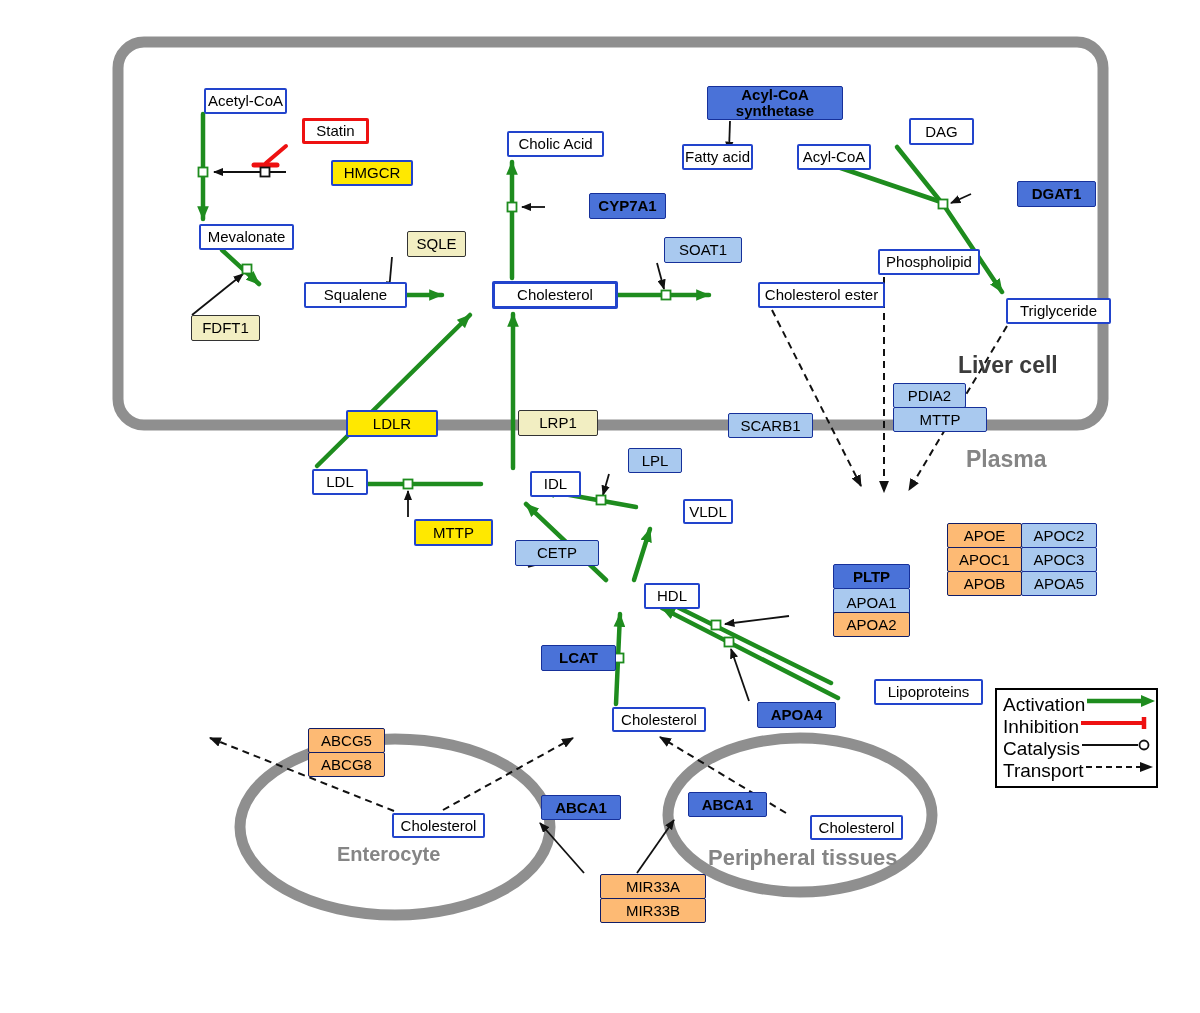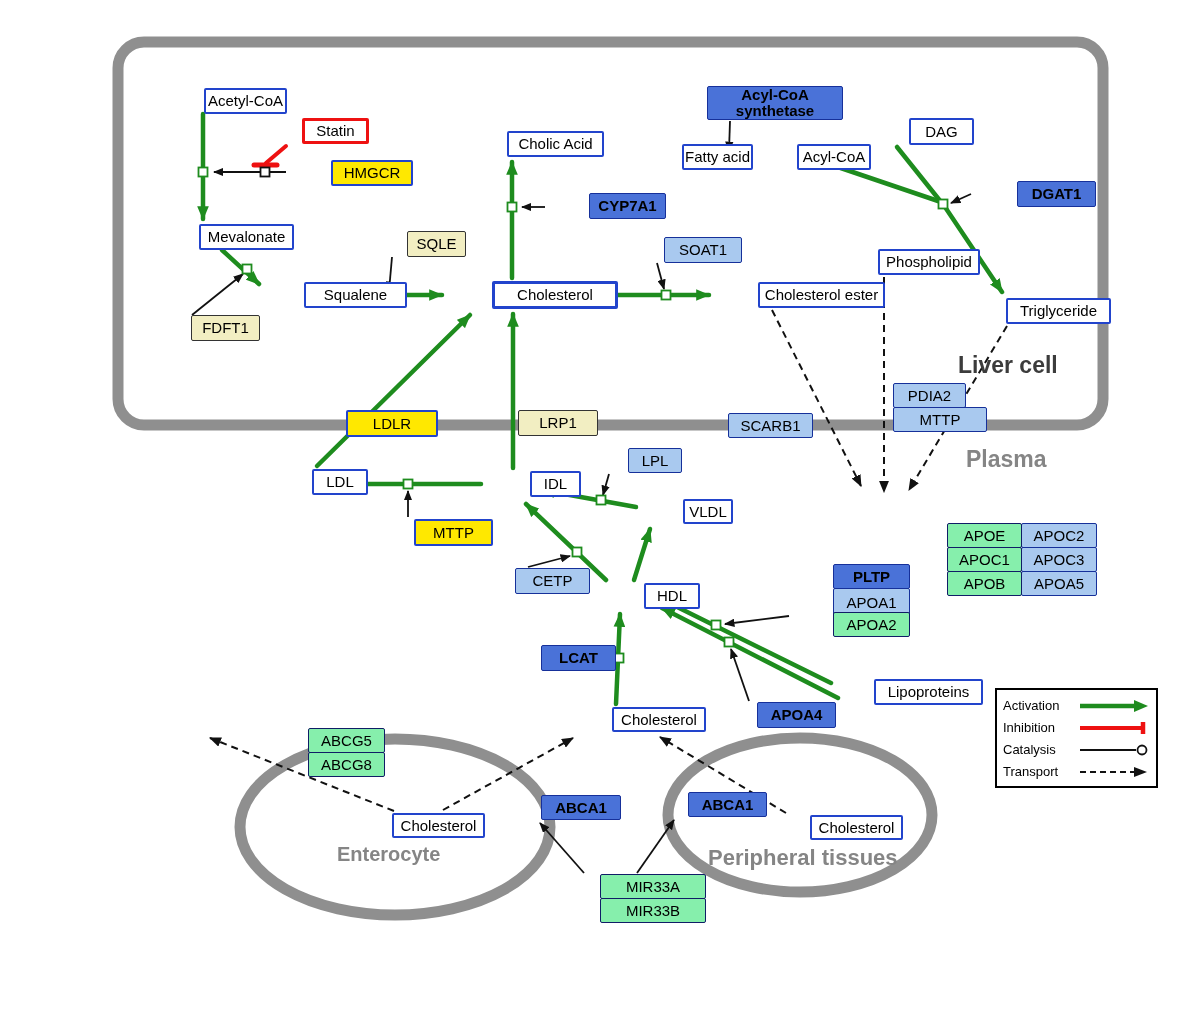--- a/index.html
+++ b/index.html
@@ -14,30 +14,30 @@
     font-size:15px; line-height:16px; text-align:center; color:#000;
     background:#fff; border:2px solid #2244cc; border-radius:2px;
     padding:0 4px; white-space:nowrap;margin-left:44px;
   }
   .node.thick  { border-width:3px; }
   .node.statin { border:3px solid #ee1111; }
   .node.yellow { background:#ffe800; }
   .node.cream  { background:#f2eec2; border:1.5px solid #333; }
   .node.blue   { background:#4a72d8; border:1.5px solid #16309a;font-weight:bold; }
   .node.lightblue { background:#a9c9ef; border:1.5px solid #16309a; }
-  .node.darkblue  { background:#86efac; border:1.5px solid #101d66; }
+  .node.darkblue  { background:#fdba74; border:1.5px solid #101d66; }
   .node.multi { white-space:normal; padding:0 10px; }
   .lbl { position:absolute; font-weight:bold; color:#858585; }
   .lbl.dark { color:#3c3c3c; }
   .legend {
     position:absolute; left:995px; top:688px; width:163px; height:100px;
     border:2px solid #000; background:#fff; box-sizing:border-box;
     display:flex; flex-direction:column; justify-content:space-around; padding:4px 6px;
   }
-  .legend-row { display:flex; align-items:flex-end; justify-content:space-between; font-size:13px; color:#000; }
+  .legend-row { display:flex; align-items:flex-start; justify-content:space-between; font-size:19px; color:#000; }
   .legend-row svg { flex:0 0 auto; }
 </style>
 </head>
 <body>
 
 <div class="canvas">
 
   <svg class="edges" width="1200" height="1013">
     <defs>
       <marker id="mA" markerUnits="userSpaceOnUse" markerWidth="14" markerHeight="12" refX="11" refY="5" orient="auto" viewBox="0 0 12 10">
@@ -162,21 +162,21 @@
   <div class="node blue" style="left:973px;top:181px;width:79px">DGAT1</div>
   <div class="node blue" style="left:789px;top:564px;width:77px;height:25px">PLTP</div>
   <div class="node blue" style="left:497px;top:645px;width:75px">LCAT</div>
   <div class="node blue" style="left:713px;top:702px;width:79px">APOA4</div>
   <div class="node blue" style="left:497px;top:795px;width:80px;height:25px">ABCA1</div>
   <div class="node blue" style="left:644px;top:792px;width:79px;height:25px">ABCA1</div>
 
   <div class="node lightblue" style="left:620px;top:237px;width:78px">SOAT1</div>
   <div class="node lightblue" style="left:684px;top:413px;width:85px;height:25px">SCARB1</div>
   <div class="node lightblue" style="left:584px;top:448px;width:54px;height:25px">LPL</div>
-  <div class="node lightblue" style="left:471px;top:568px;width:75px">CETP</div>
+  <div class="node lightblue" style="left:471px;top:540px;width:84px">CETP</div>
   <div class="node lightblue" style="left:789px;top:588px;width:77px;height:29px">APOA1</div>
   <div class="node lightblue" style="left:977px;top:523px;width:76px;height:25px">APOC2</div>
   <div class="node lightblue" style="left:977px;top:547px;width:76px;height:25px">APOC3</div>
   <div class="node lightblue" style="left:977px;top:571px;width:76px;height:25px">APOA5</div>
   <div class="node lightblue" style="left:849px;top:383px;width:73px;height:25px">PDIA2</div>
   <div class="node lightblue" style="left:849px;top:407px;width:94px;height:25px">MTTP</div>
 
   <div class="node darkblue" style="left:789px;top:612px;width:77px;height:25px">APOA2</div>
   <div class="node darkblue" style="left:903px;top:523px;width:75px;height:25px">APOE</div>
   <div class="node darkblue" style="left:903px;top:547px;width:75px;height:25px">APOC1</div>

